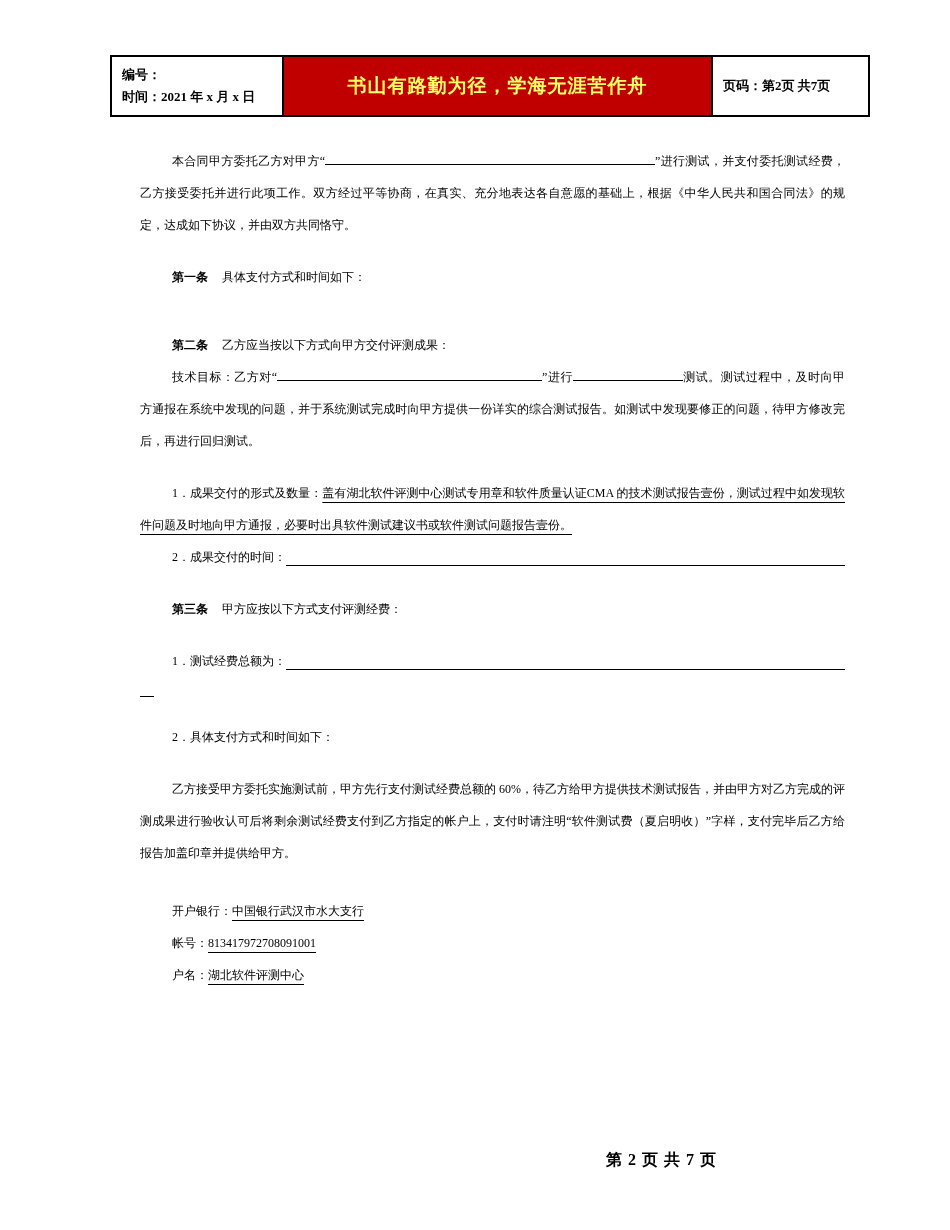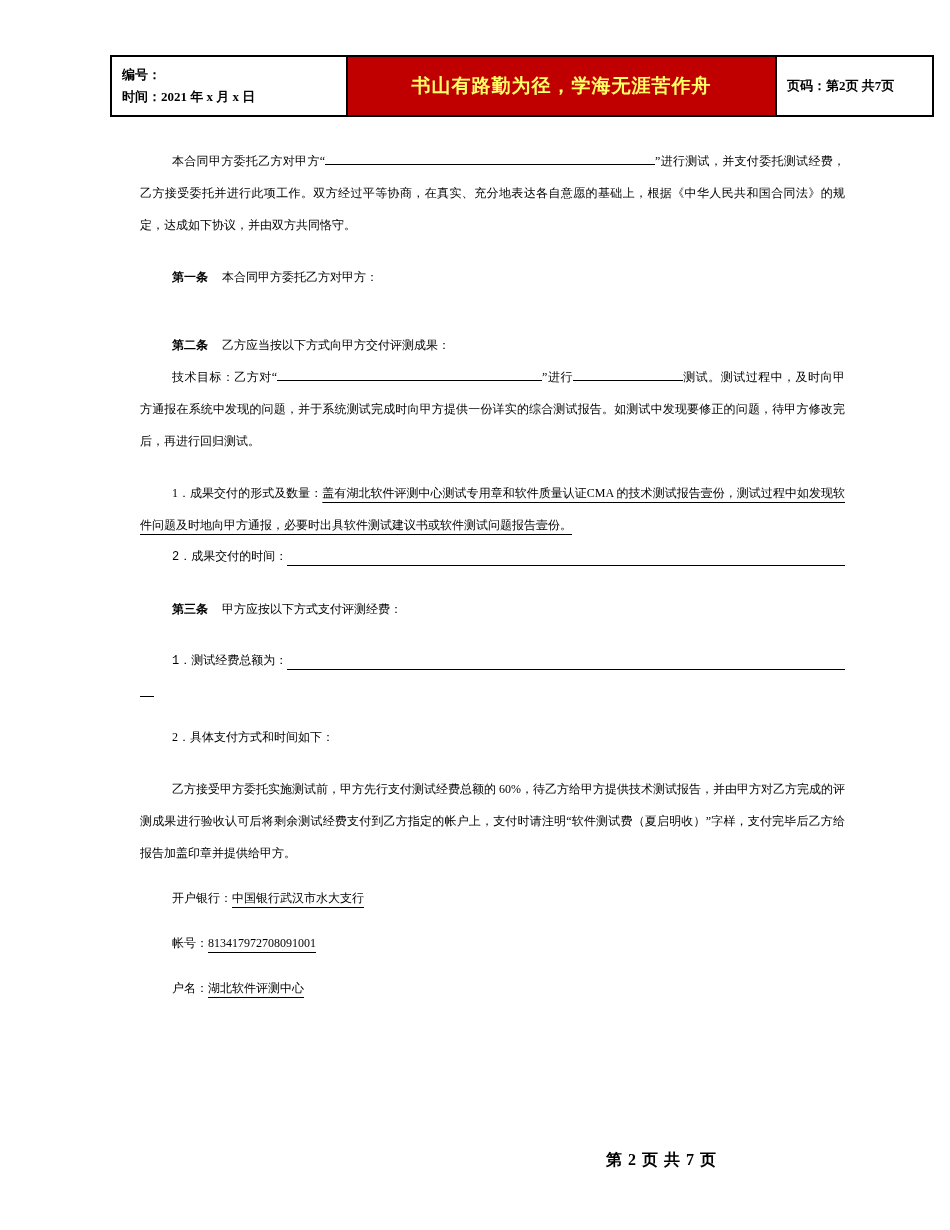--- a/index.html
+++ b/index.html
@@ -5,41 +5,41 @@
   * { margin:0; padding:0; box-sizing:border-box; }
   html, body { background:#ffffff; }
   body {
     width:950px; height:1230px; position:relative; overflow:hidden;
     font-family:"Liberation Serif","DejaVu Serif",serif;
     color:#000;
   }
   
   .header-table { border-collapse:collapse; margin:55px 0 0 110px; width:730px; table-layout:fixed; }
   .header-table td { border:2px solid #000; vertical-align:middle; }
-  .cell-left  { width:236px; padding:7px 10px; font-weight:bold; font-size:13px; line-height:22px; }
+  .cell-left  { width:172px; padding:7px 10px; font-weight:bold; font-size:13px; line-height:22px; }
   .cell-banner{ width:429px; background:#C00000; color:#FFFF66; font-weight:bold;
                 font-size:19px; text-align:center; letter-spacing:1px; padding:14px 4px; }
   .cell-right { width:157px; padding:7px 10px; font-weight:bold; font-size:13px; line-height:20px; }
   
   .content { padding:28px 105px 0 140px; font-size:12px; line-height:32px; text-align:justify; }
   .para   { margin:0; }
   .indent { text-indent:32px; }
   .pl     { padding-left:32px; }
   .art-label { font-weight:bold; margin-right:14px; }
   .ul { text-decoration:underline; text-underline-offset:5px; }
   .blank { display:inline-block; border-bottom:1px solid #000; height:15px; vertical-align:baseline; }
   .w330{ width:330px; } .w265{ width:265px; } .w110{ width:110px; } .w14{ width:14px; }
-  .flexline { display:flex; padding-left:32px;font-family:Liberation Mono, monospace; }
+  .flexline { display:flex; padding-left:32px; }
   .flexline .label { white-space:nowrap; }
   .fill { flex:1 1 auto; border-bottom:1px solid #000; align-self:flex-end; margin-bottom:7px; height:0; }
   .gap-xl { margin-top:36px; }
   .gap-lg { margin-top:26px; }
   .gap-md { margin-top:20px; }
   .gap-sm { margin-top:12px; }
-  .bank-line { padding-left:32px; margin-top:13px; }
+  .bank-line { padding-left:32px; }
   
   .footer { position:absolute; top:1150px; left:606px; font-size:16px; font-weight:bold; letter-spacing:1px; }
 </style>
 </head>
 <body>
 
 <div>
 
   <table class="header-table">
     <tbody>
@@ -58,21 +58,21 @@
   </tbody>
     </table>
 
   <div class="content">
 
     <p class="para indent">
       <span>本合同甲方委托乙方对甲方“</span><span class="blank w330"></span><span>”进行测试，并支付委托测试经费，乙方接受委托并进行此项工作。双方经过平等协商，在真实、充分地表达各自意愿的基础上，根据《中华人民共和国合同法》的规定，达成如下协议，并由双方共同恪守。</span>
     </p>
 
     <p class="para pl gap-md">
-      <span class="art-label">第一条</span><span>本合同甲方委托乙方对甲方：</span>
+      <span class="art-label">第一条</span><span>具体支付方式和时间如下：</span>
     </p>
 
     <p class="para pl gap-xl">
       <span class="art-label">第二条</span><span>乙方应当按以下方式向甲方交付评测成果：</span>
     </p>
 
     <p class="para indent">
       <span>技术目标：乙方对“</span><span class="blank w265"></span><span>”进行</span><span class="blank w110"></span><span>测试。测试过程中，及时向甲方通报在系统中发现的问题，并于系统测试完成时向甲方提供一份详实的综合测试报告。如测试中发现要修正的问题，待甲方修改完后，再进行回归测试。</span>
     </p>
 

